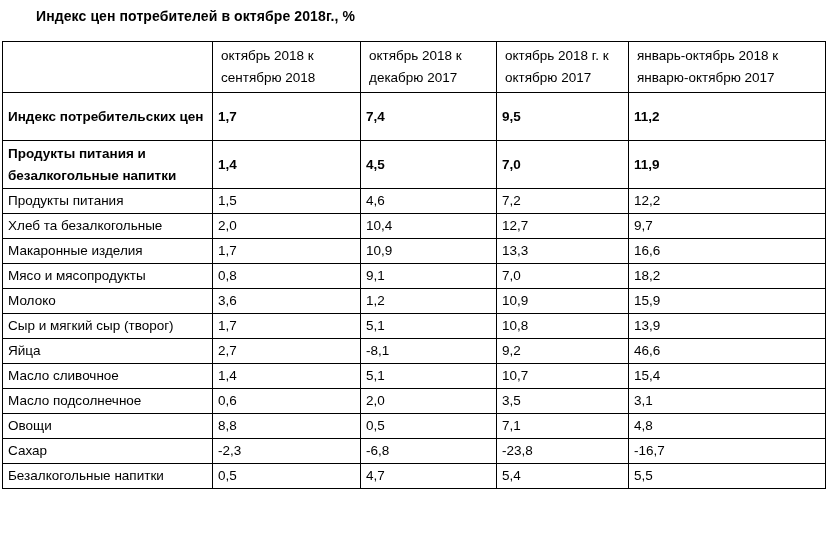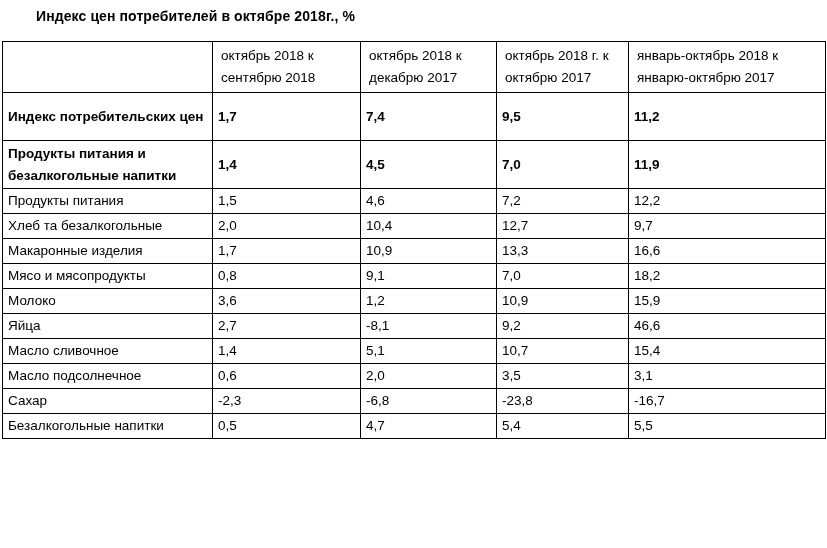--- a/index.html
+++ b/index.html
@@ -124,20 +124,27 @@
     <td>18,2</td>
   </tr>
         <tr>
     <td>Молоко</td>
     <td>3,6</td>
     <td>1,2</td>
     <td>10,9</td>
     <td>15,9</td>
   </tr>
         <tr>
+    <td>Сыр и мягкий сыр (творог)</td>
+    <td>1,7</td>
+    <td>5,1</td>
+    <td>10,8</td>
+    <td>13,9</td>
+  </tr>
+        <tr>
     <td>Яйца</td>
     <td>2,7</td>
     <td>-8,1</td>
     <td>9,2</td>
     <td>46,6</td>
   </tr>
         <tr>
     <td>Масло сливочное</td>
     <td>1,4</td>
     <td>5,1</td>
@@ -145,20 +152,27 @@
     <td>15,4</td>
   </tr>
         <tr>
     <td>Масло подсолнечное</td>
     <td>0,6</td>
     <td>2,0</td>
     <td>3,5</td>
     <td>3,1</td>
   </tr>
         <tr>
+    <td>Овощи</td>
+    <td>8,8</td>
+    <td>0,5</td>
+    <td>7,1</td>
+    <td>4,8</td>
+  </tr>
+        <tr>
     <td>Сахар</td>
     <td>-2,3</td>
     <td>-6,8</td>
     <td>-23,8</td>
     <td>-16,7</td>
   </tr>
         <tr>
     <td>Безалкогольные напитки</td>
     <td>0,5</td>
     <td>4,7</td>

